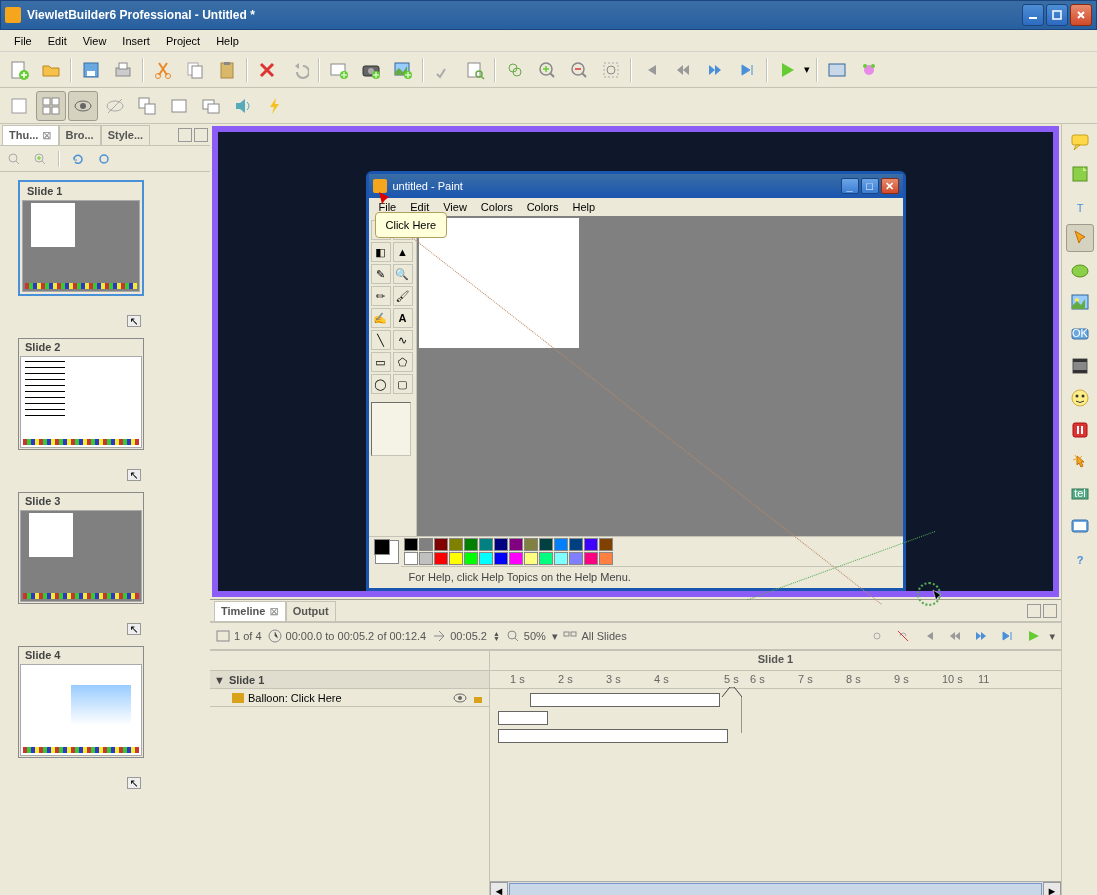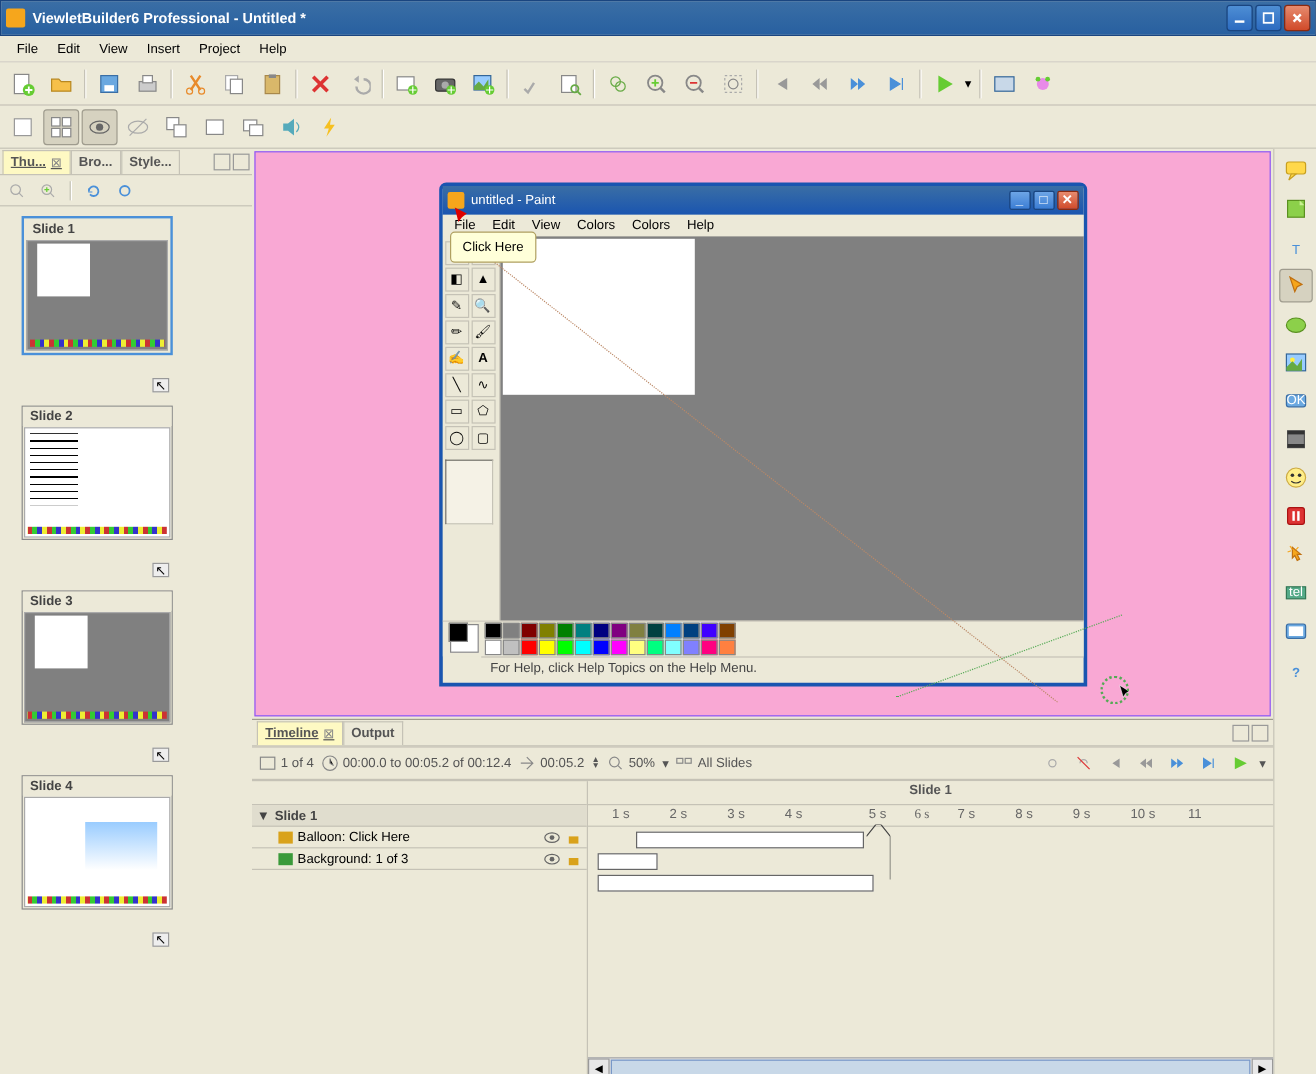--- a/index.html
+++ b/index.html
@@ -22,38 +22,38 @@
 
 .body-row { display: flex; height: 775px; }
 .left-col { width: 210px; display: flex; flex-direction: column; }
 .mid-col { flex: 1; display: flex; flex-direction: column; }
 .right-col { width: 36px; background: #ece9d8; border-left: 1px solid #c5c2b6; display: flex; flex-direction: column; align-items: center; padding-top: 4px; gap: 4px; }
 .rt-btn { width: 28px; height: 28px; display: flex; align-items: center; justify-content: center; border: 1px solid transparent; border-radius: 3px; }
 .rt-btn.active { background: #d6d2c0; border-color: #9f9c8e; }
 
 .tabstrip { height: 22px; display: flex; align-items: center; border-bottom: 1px solid #c5c2b6; padding: 0 2px; gap: 0; }
 .tab { height: 20px; padding: 2px 6px; background: #ece9d8; border: 1px solid #c5c2b6; border-bottom: none; display: flex; align-items: center; gap: 4px; font-weight: bold; color: #555; }
-.tab.active { background: #fef9c3; text-decoration: underline; }
+.tab.active { background: #ffffff; }
 .tab-x { color: #888; font-weight: normal; }
 .tab-min { margin-left: auto; display: flex; gap: 2px; }
 .sq { width: 14px; height: 14px; border: 1px solid #999; background: #ece9d8; }
 
 .mini-tb { height: 26px; display: flex; align-items: center; padding: 0 4px; gap: 6px; border-bottom: 1px solid #c5c2b6; }
 .mini-btn { width: 20px; height: 20px; display: flex; align-items: center; justify-content: center; }
 
 .thumbs { flex: 1; overflow-y: auto; padding: 8px 18px; }
 .thumb { width: 126px; border: 1px solid #8a8a8a; background: #ece9d8; margin-bottom: 30px; }
 .thumb.sel { border: 2px solid #4a90d9; padding: 1px; }
 .thumb-title { background: #ece9d8; padding: 2px 6px; font-weight: bold; color: #444; }
 .thumb-img { height: 92px; background: #808080; position: relative; border: 1px solid #aaa; margin: 1px; }
 .thumb-white { position: absolute; background: #fff; }
 .thumb-palette { position: absolute; bottom: 2px; left: 2px; right: 2px; height: 6px; background: repeating-linear-gradient(90deg, #c33 0 4px, #3c3 4px 8px, #33c 8px 12px, #ee3 12px 16px); }
 .thumb-cursor { width: 14px; height: 12px; position: relative; left: 109px; top: -11px; background: #eee; border: 1px solid #999; display: flex; align-items: center; justify-content: center; }
 
-.canvas-area { flex: 1; background: #f9a8d4; position: relative; border: 1px solid #8b5cf6; margin: 2px; display: flex; align-items: center; justify-content: center; }
+.canvas-area { flex: 1; background: #0f172a; position: relative; border: 6px solid #8b5cf6; margin: 2px; display: flex; align-items: flex-end; justify-content: center; }
 .paint-win { width: 540px; height: 420px; position: relative; background: #ece9d8; border: 3px solid #1a55b0; border-radius: 6px 6px 0 0; }
 .paint-title { height: 24px; background: linear-gradient(#3a6ea5, #1a55b0); color: #fff; display: flex; align-items: center; padding: 0 4px; font-size: 12px; }
 .paint-title-icon { width: 14px; height: 14px; background: #f6a61c; margin-right: 6px; border-radius: 2px; }
 .pw-btns { margin-left: auto; display: flex; gap: 2px; }
 .pw-btn { width: 18px; height: 16px; display: flex; align-items: center; justify-content: center; font-weight: bold; border-radius: 2px; }
 .pw-min, .pw-max { background: linear-gradient(#6da5e6, #3b7dd4); border: 1px solid #1a4580; }
 .pw-close { background: linear-gradient(#e78b6e, #d04a2a); border: 1px solid #8a2a10; }
 .paint-menu { height: 18px; display: flex; align-items: center; padding: 0 4px; gap: 2px; background: #ece9d8; }
 .paint-menu span { padding: 0 6px; }
 .paint-body { display: flex; height: 320px; }
@@ -631,46 +631,35 @@
               <div class="tl-layer-icon" style="background:#d9a21b;"></div>
               <span>Balloon: Click Here</span>
               <svg class="tl-eye">
                 <ellipse cx="7" cy="7" rx="6" ry="4" fill="none" stroke="#666"></ellipse>
                 <circle cx="7" cy="7" r="2" fill="#666"></circle>
               </svg>
               <svg class="tl-lock">
                 <rect x="3" y="6" width="8" height="6" fill="#d9a21b"></rect>
               </svg>
             </div>
-          <div class="tl-layer-row">
-              <div class="tl-layer-icon" style="background:#3a9a3a;"></div>
-              <span>Background: 1 of 3</span>
-              <svg class="tl-eye">
-                <ellipse cx="7" cy="7" rx="6" ry="4" fill="none" stroke="#666"></ellipse>
-                <circle cx="7" cy="7" r="2" fill="#666"></circle>
-              </svg>
-              <svg class="tl-lock">
-                <rect x="3" y="6" width="8" height="6" fill="#d9a21b"></rect>
-              </svg>
-            </div>
         </div>
         <div class="tl-right">
           <div class="tl-header-r">Slide 1</div>
           <div class="tl-ruler" id="ruler">
               <span class="tl-tick" style="left: 20px;">1 s</span>
               <span class="tl-tick" style="left: 68px;">2 s</span>
               <span class="tl-tick" style="left: 116px;">3 s</span>
               <span class="tl-tick" style="left: 164px;">4 s</span>
               <span class="tl-tick" style="left: 212px; margin-left: 22px;">5 s</span>
-              <span class="tl-tick" style="left: 272px; font-family: Liberation Serif, serif;">6 s</span>
+              <span class="tl-tick" style="left: 260px;">6 s</span>
               <span class="tl-tick" style="left: 308px;">7 s</span>
               <span class="tl-tick" style="left: 356px;">8 s</span>
               <span class="tl-tick" style="left: 404px;">9 s</span>
               <span class="tl-tick" style="left: 452px;">10 s</span>
-              <span class="tl-tick" style="left: 500px; text-align: center;">11</span>
+              <span class="tl-tick" style="left: 488px; text-align: center;">11</span>
             </div>
           <div class="tl-track" style="top:42px;left:40px;width:190px;"></div>
           <div class="tl-track" style="top:60px;left:8px;width:50px;"></div>
           <div class="tl-track" style="top:78px;left:8px;width:230px;"></div>
           <svg style="position:absolute;top:36px;left:232px;" width="20" height="50">
               <path d="M0 10L8 0h4l8 10v36" fill="none" stroke="#444"></path>
             </svg>
           <div class="tl-scroll">
             <div class="sc-btn">◄</div>
             <div class="sc-thumb"></div>

